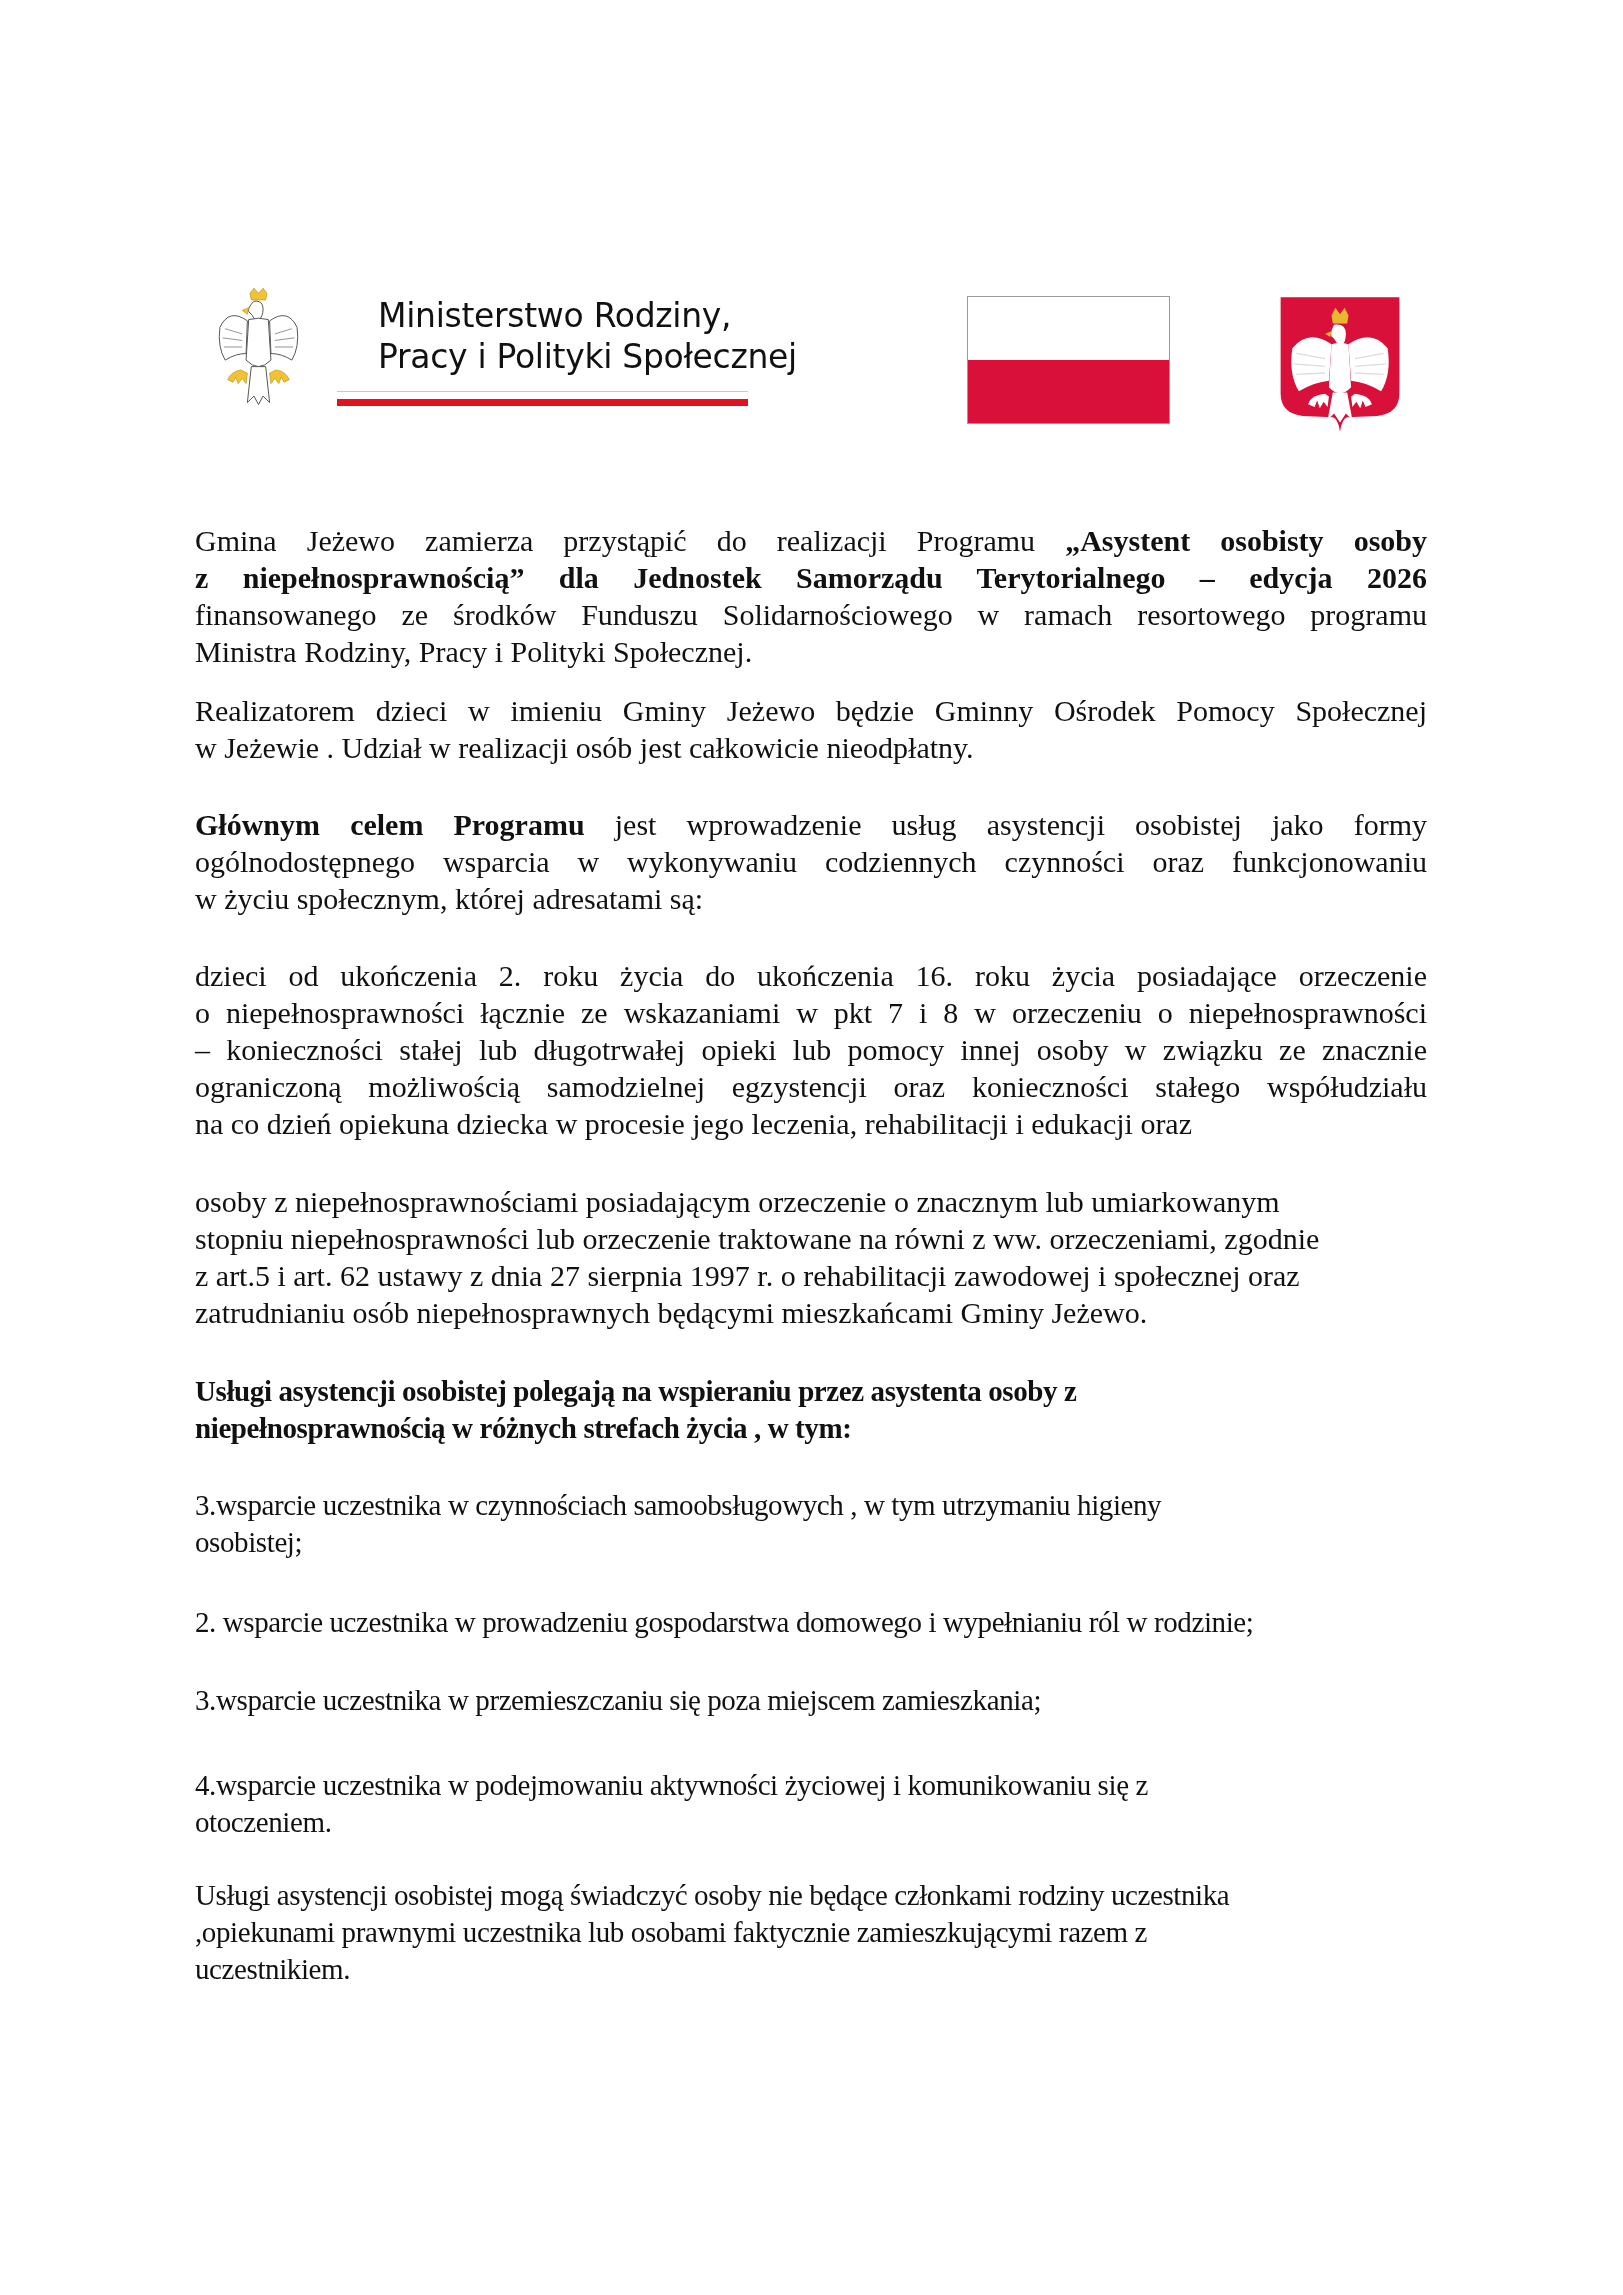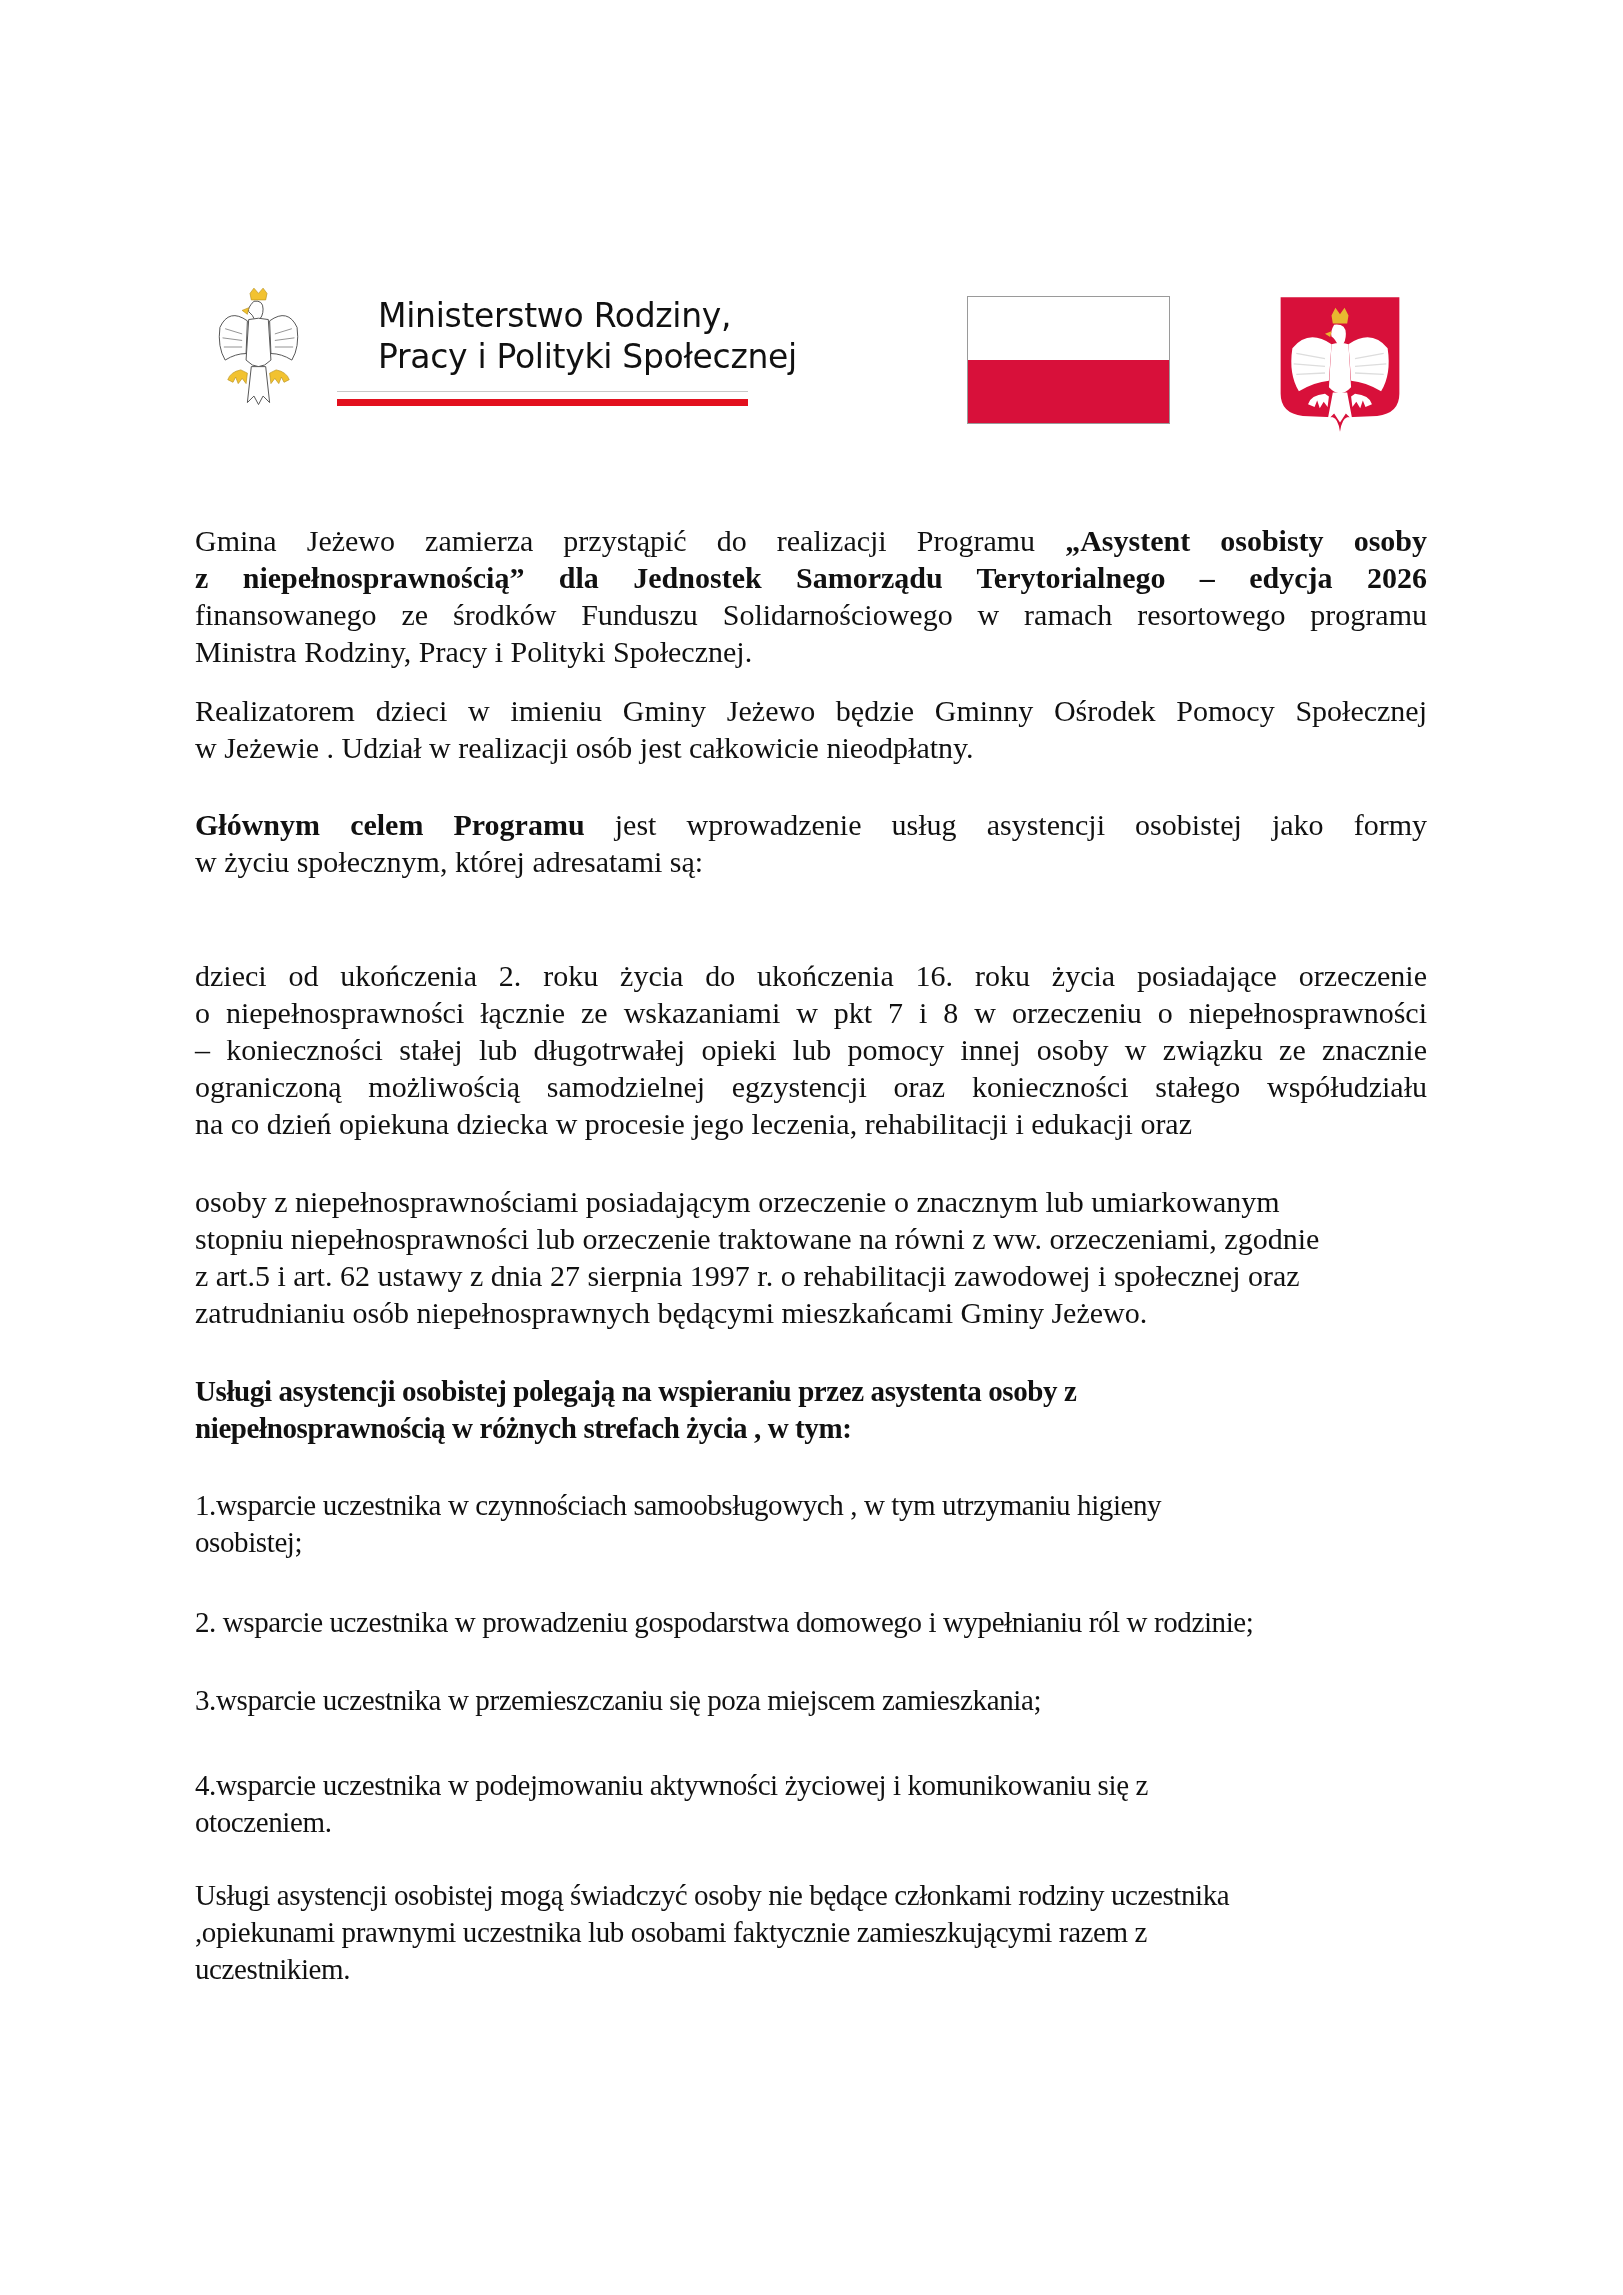--- a/index.html
+++ b/index.html
@@ -90,20 +90,21 @@
   <span class="line">Ministra Rodziny, Pracy i Polityki Społecznej.</span>
 </div>
 
 <div class="para" style="top:692px;">
   <span class="jline">Realizatorem dzieci w imieniu Gminy Jeżewo będzie  Gminny Ośrodek Pomocy Społecznej</span>
   <span class="line">w Jeżewie . Udział w realizacji osób jest całkowicie nieodpłatny.</span>
 </div>
 
 <div class="para" style="top:806px;">
   <span class="jline"><b>Głównym celem Programu</b><span> jest wprowadzenie usług asystencji osobistej jako formy</span></span>
+  <span class="jline">ogólnodostępnego wsparcia w wykonywaniu codziennych czynności oraz funkcjonowaniu</span>
   <span class="line">w życiu społecznym, której adresatami są:</span>
 </div>
 
 <div class="para" style="top:957px;">
   <span class="jline">dzieci od ukończenia 2. roku życia do ukończenia 16. roku życia posiadające orzeczenie</span>
   <span class="jline">o niepełnosprawności łącznie ze wskazaniami w pkt 7 i 8 w orzeczeniu o niepełnosprawności</span>
   <span class="jline">– konieczności stałej lub długotrwałej opieki lub pomocy innej osoby w związku ze znacznie</span>
   <span class="jline">ograniczoną możliwością samodzielnej egzystencji oraz konieczności stałego współudziału</span>
   <span class="line">na co dzień opiekuna dziecka w procesie jego leczenia, rehabilitacji i edukacji oraz</span>
 </div>
@@ -114,21 +115,21 @@
   <span class="line">z art.5 i art. 62 ustawy z dnia 27 sierpnia 1997 r. o rehabilitacji zawodowej i społecznej oraz</span>
   <span class="line">zatrudnianiu osób niepełnosprawnych będącymi mieszkańcami Gminy Jeżewo.</span>
 </div>
 
 <div class="para narrow" style="top:1373px;">
   <b class="line">Usługi asystencji osobistej polegają na wspieraniu przez asystenta osoby z</b>
   <b class="line">niepełnosprawnością w różnych strefach życia , w tym:</b>
 </div>
 
 <div class="para narrow" style="top:1487px;">
-  <span class="line">1.wsparcie uczestnika w czynnościach samoobsługowych , w tym utrzymaniu higieny</span>
+  <span class="line">3.wsparcie uczestnika w czynnościach samoobsługowych , w tym utrzymaniu higieny</span>
   <span class="line">osobistej;</span>
 </div>
 <div class="para narrow" style="top:1604px;">
   <span class="line">2. wsparcie uczestnika w prowadzeniu gospodarstwa domowego i wypełnianiu ról w rodzinie;</span>
 </div>
 <div class="para narrow" style="top:1682px;">
   <span class="line">3.wsparcie uczestnika w przemieszczaniu się poza miejscem zamieszkania;</span>
 </div>
 <div class="para narrow" style="top:1759px;margin-top:8px;">
   <span class="line">4.wsparcie uczestnika w podejmowaniu aktywności życiowej i komunikowaniu się z</span>

